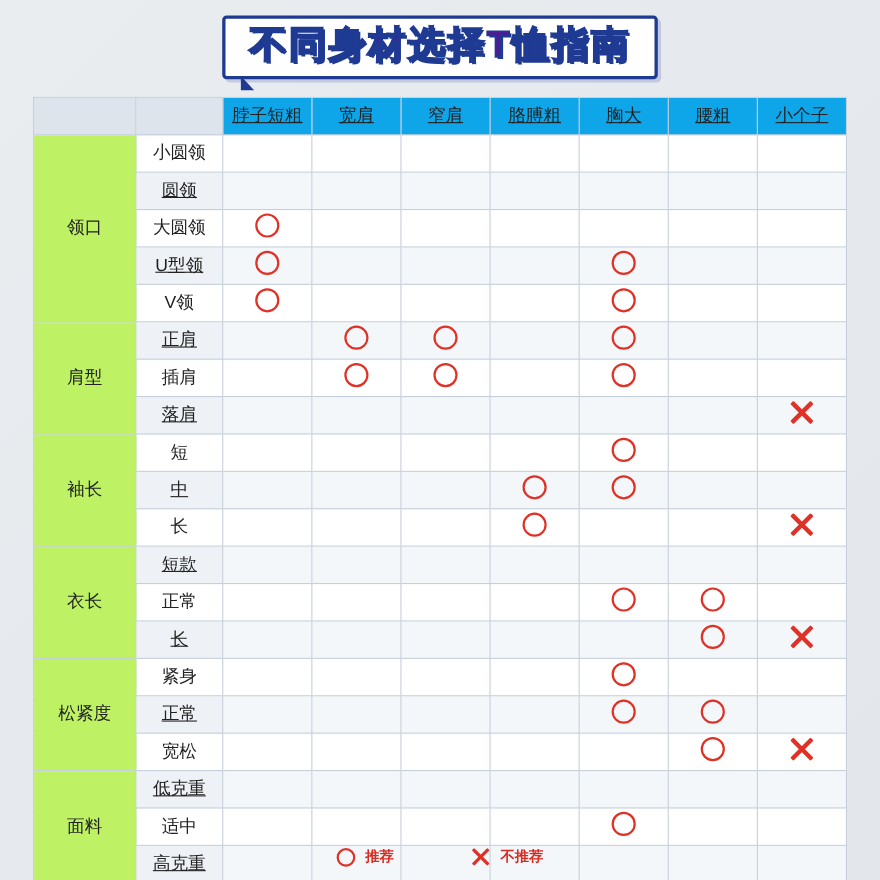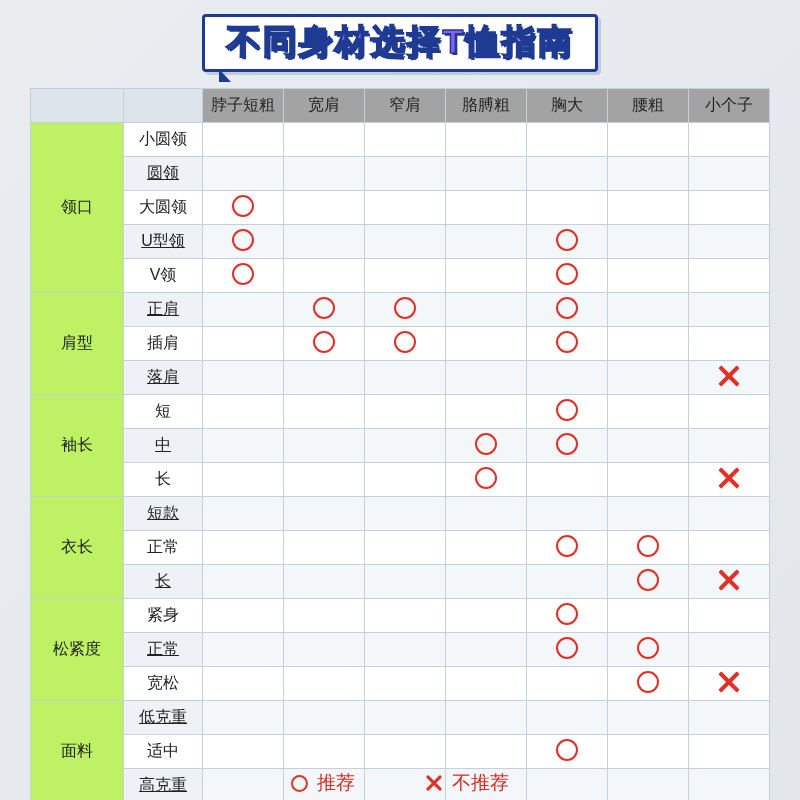--- a/index.html
+++ b/index.html
@@ -48,21 +48,21 @@
     width: 0;
     height: 0;
     border-left: 12px solid #1f3a93;
     border-right: 0 solid transparent;
     border-top: 13px solid transparent;
   }
   .title-text {
     font-size: 34px;
     font-weight: bold;
     letter-spacing: 2px;
-    color: #8b5cf6;
+    color: #4c1d95;
     -webkit-text-stroke: 1.5px #1f3a93;
     text-shadow: 2px 2px 0 #1f3a93;
     white-space: nowrap;
     line-height: 1.15;
   }
 
   
   .table-wrap {
     position: absolute;
     top: 88px;
@@ -87,23 +87,24 @@
   }
   th.corner {
     background: #dde4ec;
     width: 92px;
   }
   th.corner2 {
     background: #dde4ec;
     width: 78px;
   }
   th.colhead {
-    background: #a3a3a3;
+    background: #0ea5e9;
     font-size: 16px;
     color: #1f1f1f;
+    text-decoration: underline;
   }
   td.groupcell {
     background: #bef264;
     font-size: 17px;
     color: #1b1b1b;
     width: 92px;
   }
   td.rowhead {
     width: 78px;
     font-size: 16px;
@@ -156,22 +157,23 @@
     align-items: center;
     justify-content: center;
     gap: 70px;
   }
   .legend-item {
     display: flex;
     align-items: center;
     gap: 9px;
   }
   .legend-label {
-    font-size: 19px;
+    font-size: 13px;
     color: #d62b21;
+    font-weight: bold;
   }
   .legend .mark-o { width: 17px; height: 17px; border-width: 2px; }
   .legend .mark-x { width: 18px; height: 18px; }
   .legend .mark-x::before, .legend .mark-x::after { width: 20px; height: 3px; }
 </style>
 </head>
 <body>
 
 <div id="page">
 

